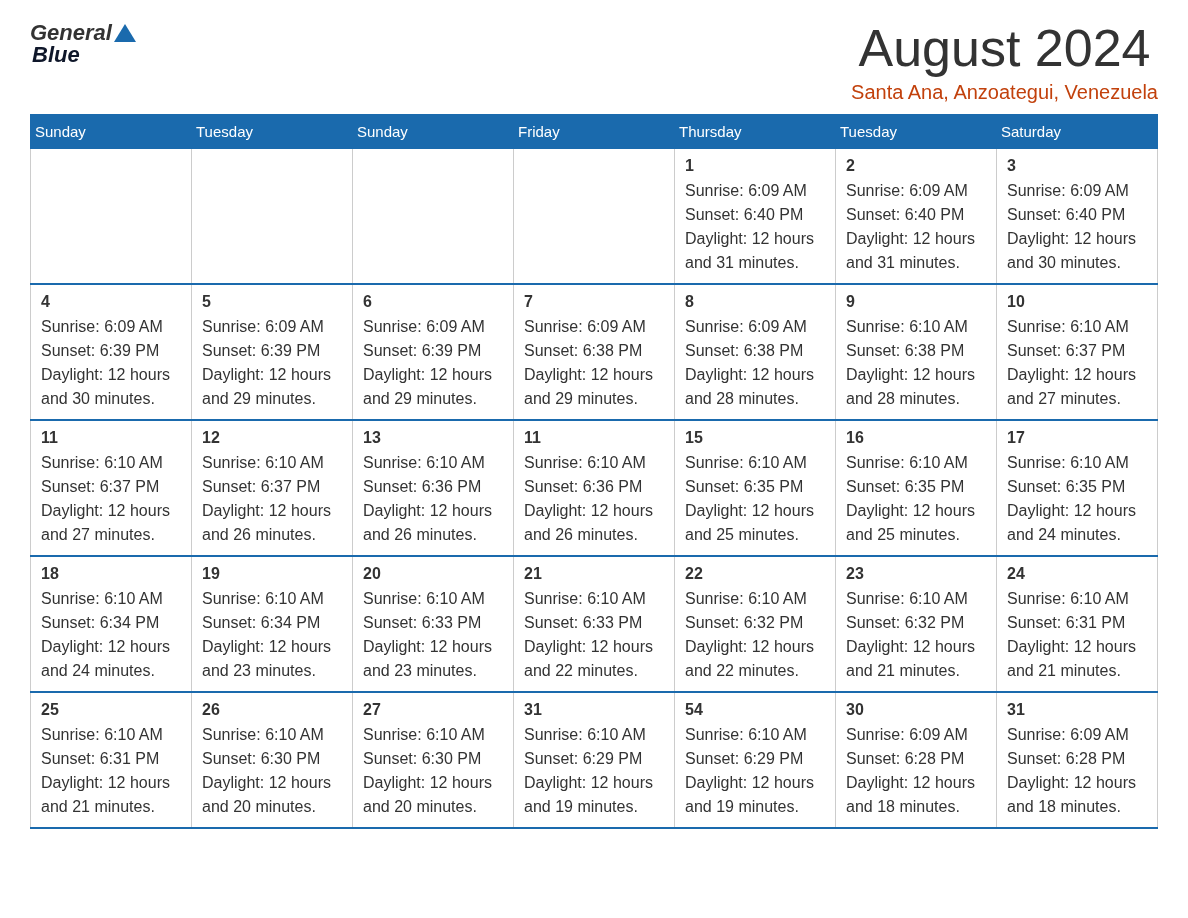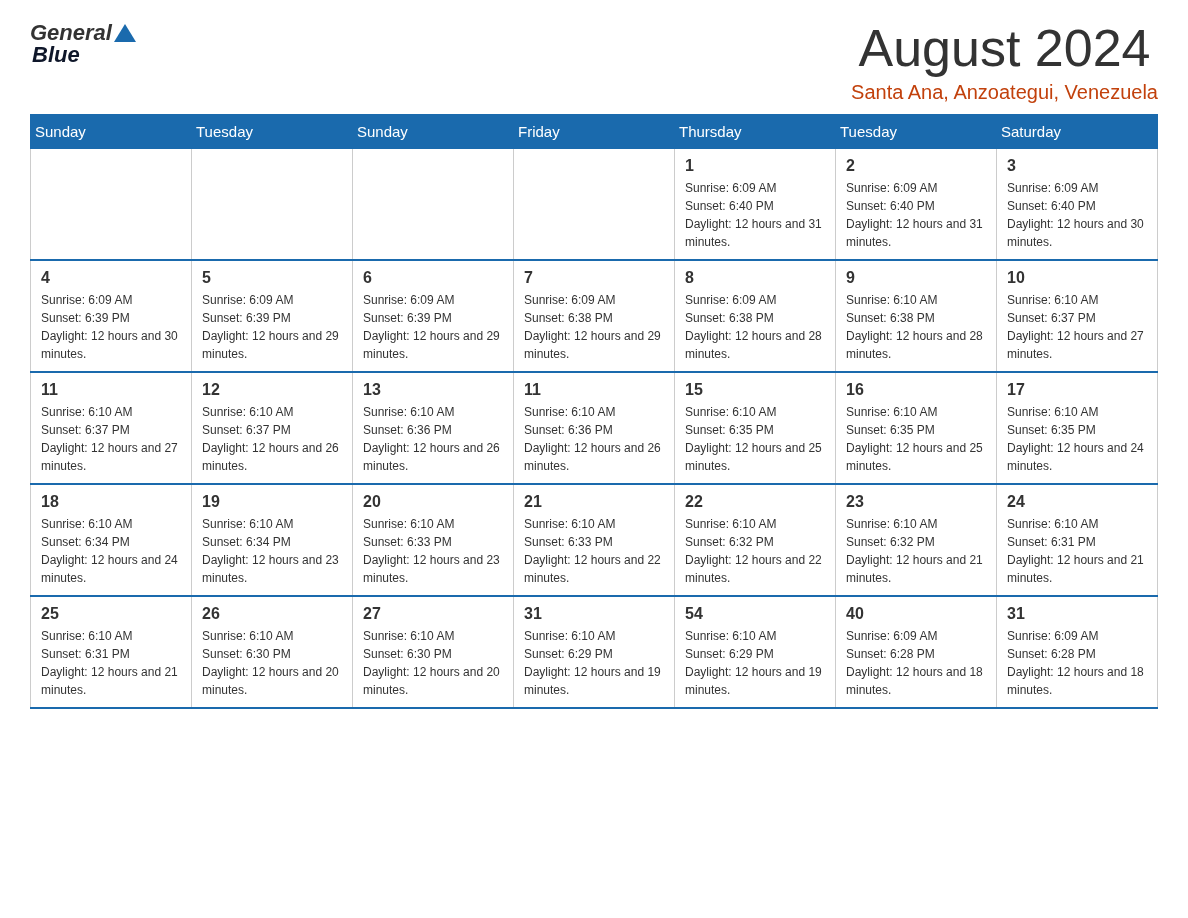--- a/index.html
+++ b/index.html
@@ -76,21 +76,21 @@
       height: 100px;
     }
     .day-number {
       font-size: 16px;
       font-weight: bold;
       color: #333;
       display: block;
       margin-bottom: 4px;
     }
     .day-info {
-      font-size: 12px;
+      font-size: 16px;
       color: #333;
       line-height: 1.5;
     }
     .empty-cell {
       background: #fff;
     }
   </style>
 </head>
 <body>
 
@@ -306,21 +306,21 @@
 Sunset: 6:29 PM
 Daylight: 12 hours and 19 minutes.</div>
         </td>
         <td>
           <span class="day-number">54</span>
           <div class="day-info" style="white-space: pre-line;">Sunrise: 6:10 AM
 Sunset: 6:29 PM
 Daylight: 12 hours and 19 minutes.</div>
         </td>
         <td>
-          <span class="day-number">40</span>
+          <span class="day-number">30</span>
           <div class="day-info" style="white-space: pre-line;">Sunrise: 6:09 AM
 Sunset: 6:28 PM
 Daylight: 12 hours and 18 minutes.</div>
         </td>
         <td>
           <span class="day-number">31</span>
           <div class="day-info" style="white-space: pre-line;">Sunrise: 6:09 AM
 Sunset: 6:28 PM
 Daylight: 12 hours and 18 minutes.</div>
         </td>

